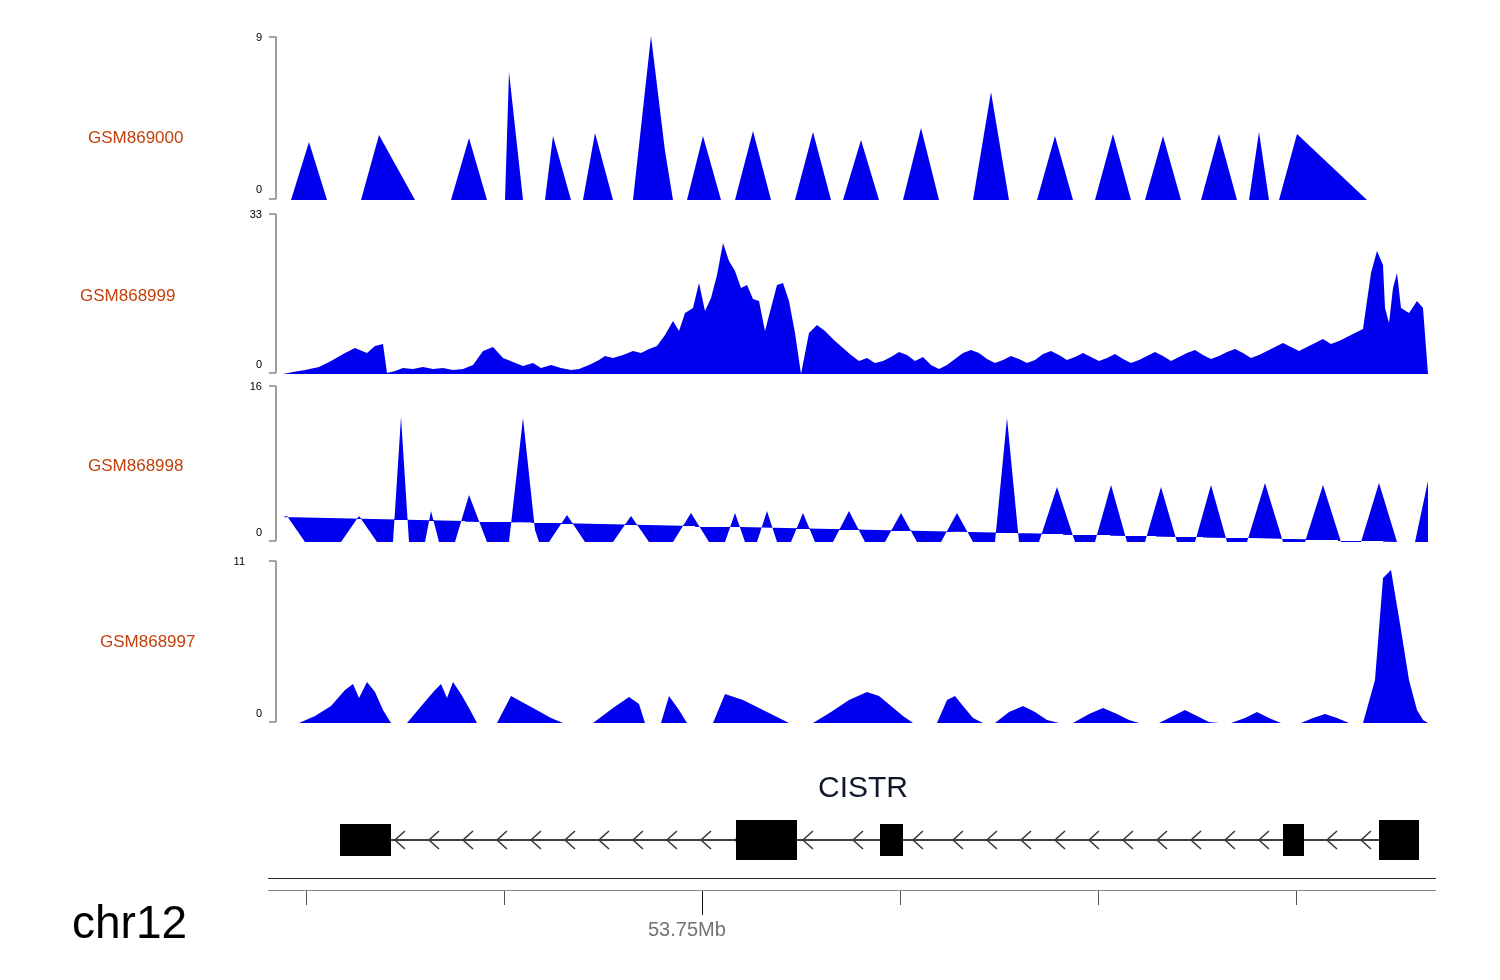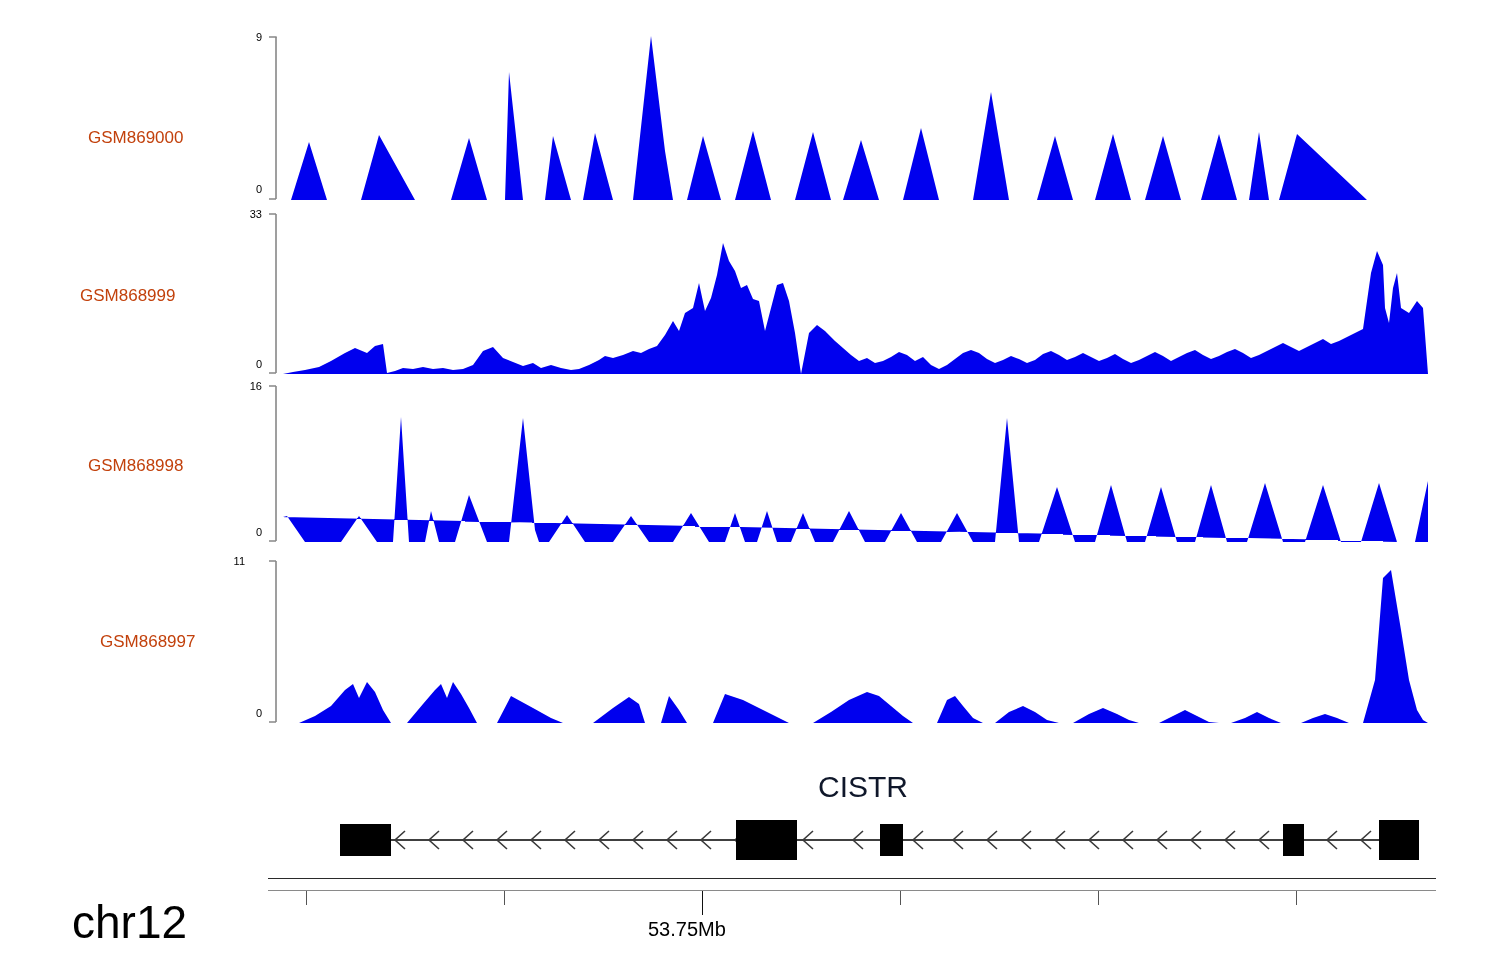--- a/index.html
+++ b/index.html
@@ -21,21 +21,21 @@
 
   
   .gene-name{position:absolute;font-size:30px;color:#0f172a;white-space:nowrap;}
   .gene-track{position:absolute;}
 
   
   .chrom-label{position:absolute;font-size:46px;color:#000;white-space:nowrap;}
   .axis-line-top{position:absolute;background:#2a2a2a;height:1px;}
   .axis-line-bot{position:absolute;background:#8a8a8a;height:1px;}
   .tick{position:absolute;background:#555;width:1px;}
-  .tick-label{position:absolute;font-size:20px;color:#000000;white-space:nowrap;}
+  .tick-label{position:absolute;font-size:20px;color:#737373;white-space:nowrap;}
 </style>
 </head>
 <body>
 
 <div class="canvas">
 
   <div class="track" style="top:28px;height:172px;">
     <div class="track-label" style="left:88px;top:100px;">GSM869000</div>
     <div class="axis-max" style="left:218px;top:3px;width:44px;">9</div>
     <div class="axis-min" style="left:218px;top:155px;width:44px;">0</div>

